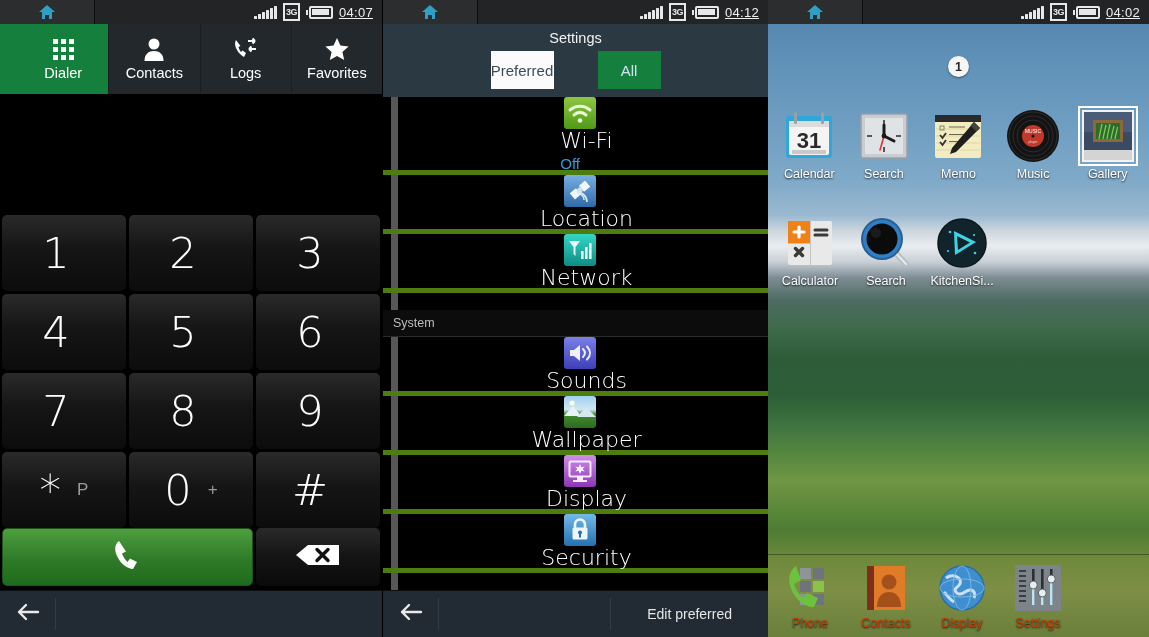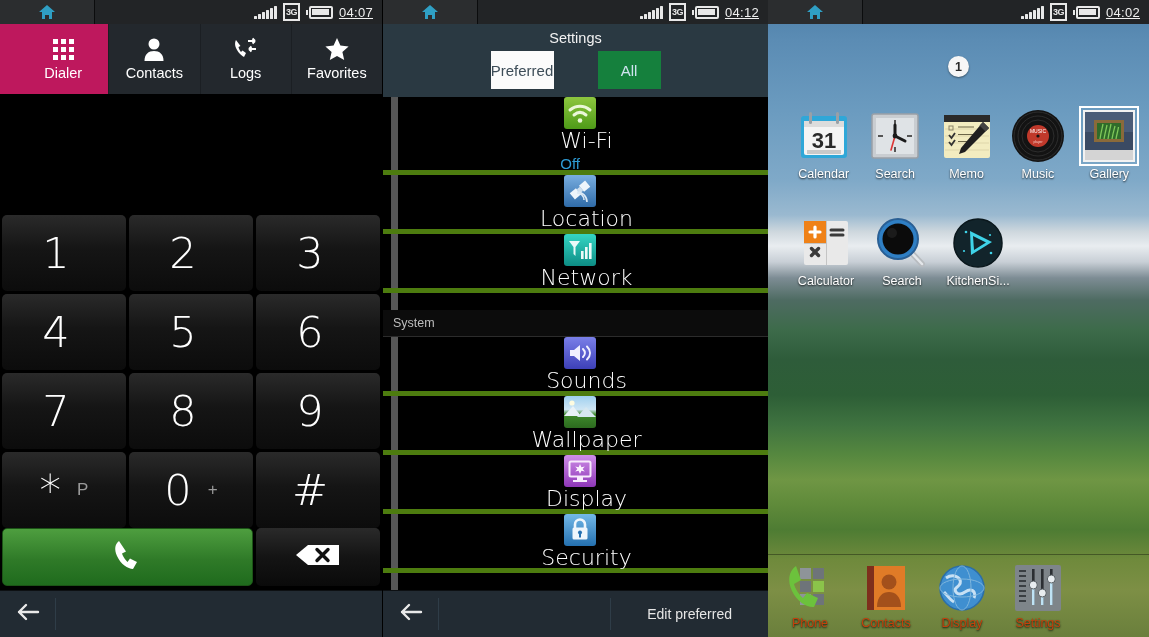--- a/index.html
+++ b/index.html
@@ -47,21 +47,21 @@
 
   
   #panel-dialer { width: 383px; height: 637px; display: flex; flex-direction: column; background:#000; border-right:1px solid #000;}
   .tabbar { height: 70px; display: flex; background: #23282d; flex: 0 0 auto; }
   .tab {
     flex: 1; display: flex; flex-direction: column; align-items: center;
     justify-content: center; gap: 4px; color: #ffffff; font-size: 14.5px;
     border-right: 1px solid #1b1f23;
   }
   .tab:last-child { border-right: none; }
-  .tab.active { background: #be185d; padding-left: 18px; }
+  .tab.active { background: #15803d; padding-left: 18px; }
   .tab .ti { height: 24px; display:flex; align-items:center; justify-content:center;}
   .grid9 { display: grid; grid-template-columns: repeat(3, 5px); grid-template-rows: repeat(3,5px); gap: 3px; }
   .grid9 span { background: #fff; display:block; width:5px;height:5px; }
   .numdisplay { flex: 0 0 auto; height: 121px; background: #000; }
   .keypad { flex: 1 1 auto; display: grid; grid-template-columns: repeat(3,1fr); grid-template-rows: repeat(4,1fr); gap: 3px; padding: 0 2px; background:#000; }
   .key {
     background: linear-gradient(180deg,#2a2a2a 0%,#151515 45%,#0c0c0c 100%);
     border-radius: 5px; display: flex; align-items: center; justify-content: center;
     position: relative; color: #fff;
   }
@@ -119,21 +119,21 @@
   }
   .pageind {
     position:absolute; top:56px; left:0; right:0; display:flex; justify-content:center;
   }
   .pagedot {
     width:21px;height:21px;border-radius:50%;background:#f6f6f6;
     display:flex;align-items:center;justify-content:center;
     color:#2a2a2a;font-size:12.5px;font-weight:bold;
     box-shadow:0 1px 2px rgba(0,0,0,.45);
   }
-  .iconrow { position:absolute; left:16px; right:0; display:flex; padding:0 4px; }
+  .iconrow { position:absolute; left:0; right:0; display:flex; padding:0 4px; }
   .appicon { width:76px; display:flex; flex-direction:column; align-items:center; gap:3px; }
   .appicon .art { width:56px;height:56px; position:relative; }
   .appicon .cap { color:#fff; font-size:12.5px; text-shadow:0 1px 2px rgba(0,0,0,.85); white-space:nowrap; }
   .appicon.selected .art { box-shadow:0 0 0 2px #ffffff; }
   .appicon.selected { }
   .dock {
     position:absolute; left:0; right:0; bottom:0; height:83px;
     border-top:1px solid rgba(0,0,0,.35);
     display:flex; align-items:center; padding:0 4px;
   }

